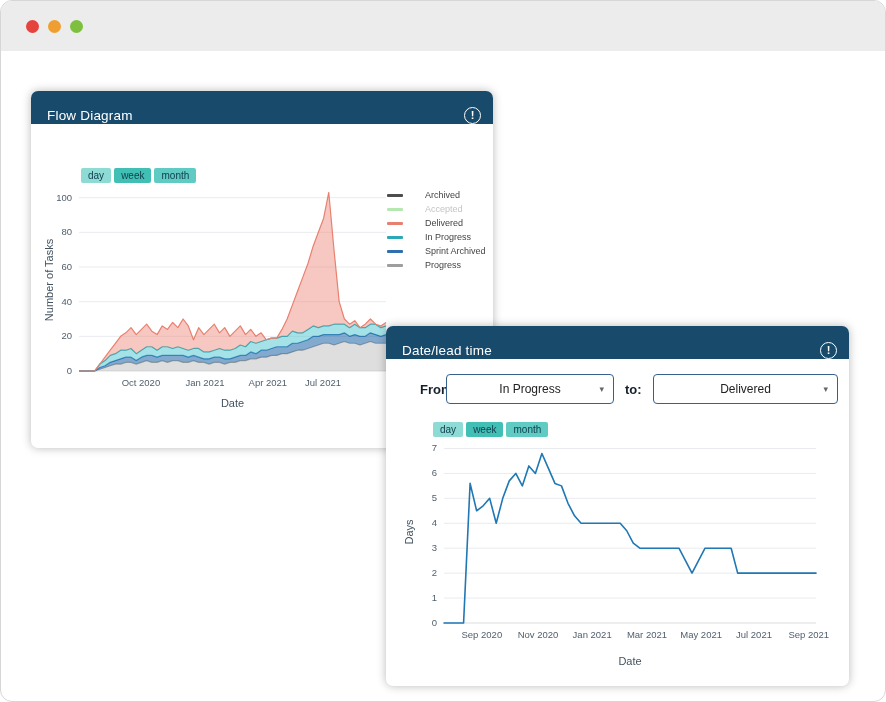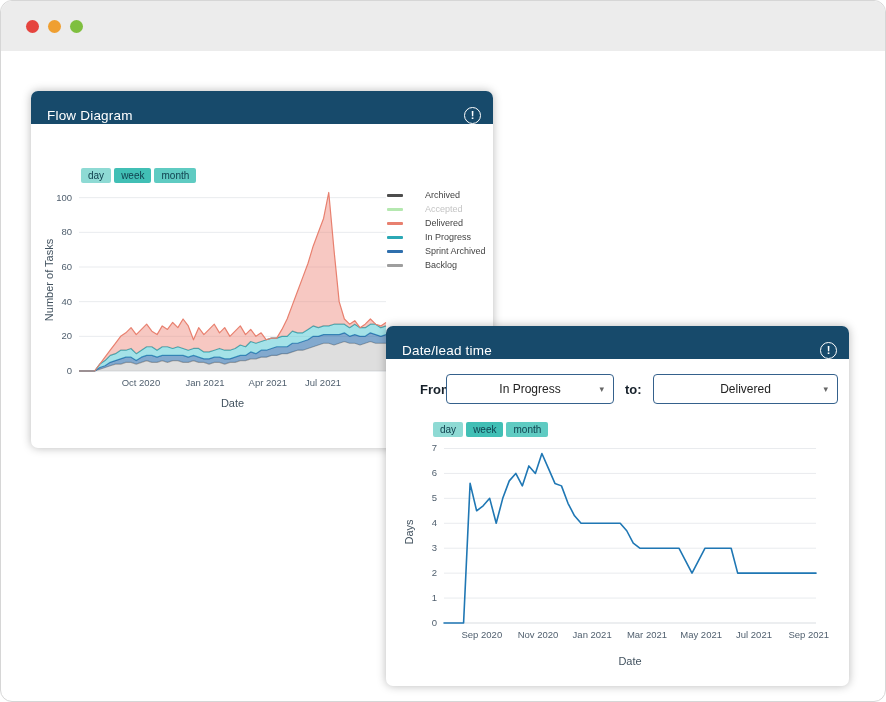--- a/index.html
+++ b/index.html
@@ -116,21 +116,21 @@
         <div class="legend-item">
           <span class="legend-swatch" style="background: rgb(43, 168, 181);"></span>
           <span>In Progress</span>
         </div>
         <div class="legend-item">
           <span class="legend-swatch" style="background: rgb(47, 111, 173);"></span>
           <span>Sprint Archived</span>
         </div>
         <div class="legend-item">
           <span class="legend-swatch" style="background: rgb(158, 158, 158);"></span>
-          <span>Backlog</span>
+          <span>Progress</span>
         </div>
       </div>
   </div>
 
   <div class="card cycle-card">
     <div class="card-header">
       <span class="card-title">Date/lead time</span>
       <span class="alert-icon">!</span>
     </div>
     <span class="ctl-label from-label">From:</span>

